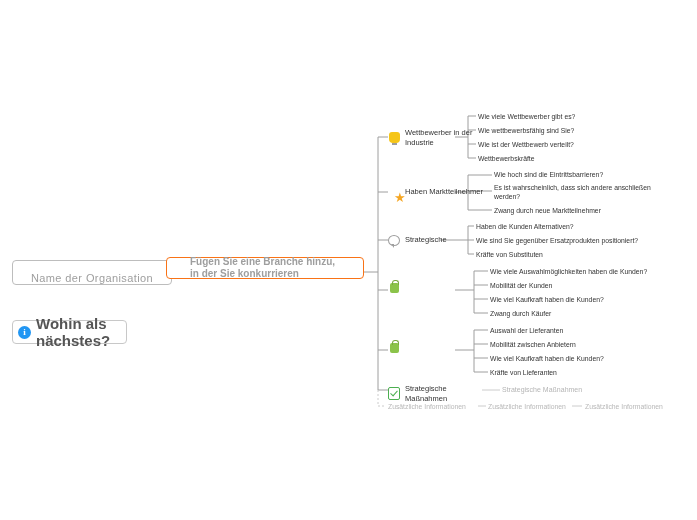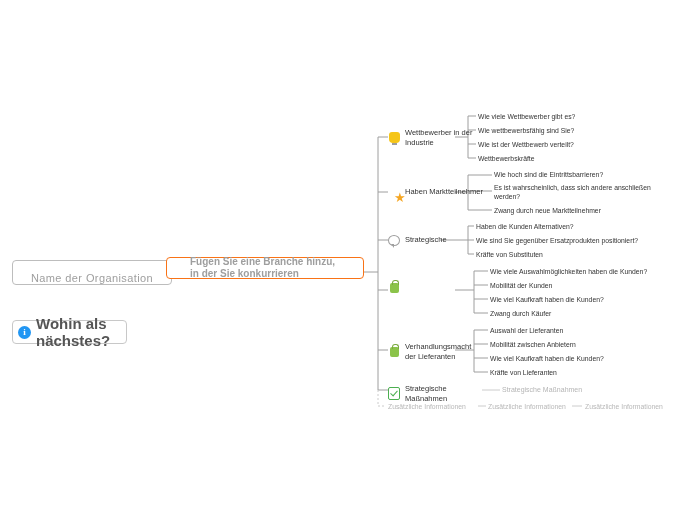--- a/index.html
+++ b/index.html
@@ -318,21 +318,20 @@
   </div>
   <div class="leaf" style="left:490px; top:267px; width:160px;">Wie viele Auswahlmöglichkeiten haben die Kunden?</div>
   <div class="leaf" style="left:490px; top:281px; width:160px;">Mobilität der Kunden</div>
   <div class="leaf" style="left:490px; top:295px; width:160px;">Wie viel Kaufkraft haben die Kunden?</div>
   <div class="leaf" style="left:490px; top:309px; width:160px;">Zwang durch Käufer</div>
 
   <div class="topic" style="left:388px; top:342px;">
     <span class="t-icon">
         <span class="ico-bag"></span>
       </span>
-    <span class="t-label">Verhandlungsmacht der Lieferanten</span>
   </div>
   <div class="leaf" style="left:490px; top:326px; width:160px;">Auswahl der Lieferanten</div>
   <div class="leaf" style="left:490px; top:340px; width:160px;">Mobilität zwischen Anbietern</div>
   <div class="leaf" style="left:490px; top:354px; width:160px;">Wie viel Kaufkraft haben die Kunden?</div>
   <div class="leaf" style="left:490px; top:368px; width:160px;">Kräfte von Lieferanten</div>
 
   <div class="topic" style="left:388px; top:384px; width:95px;">
     <span class="t-icon">
         <span class="ico-check"></span>
       </span>

